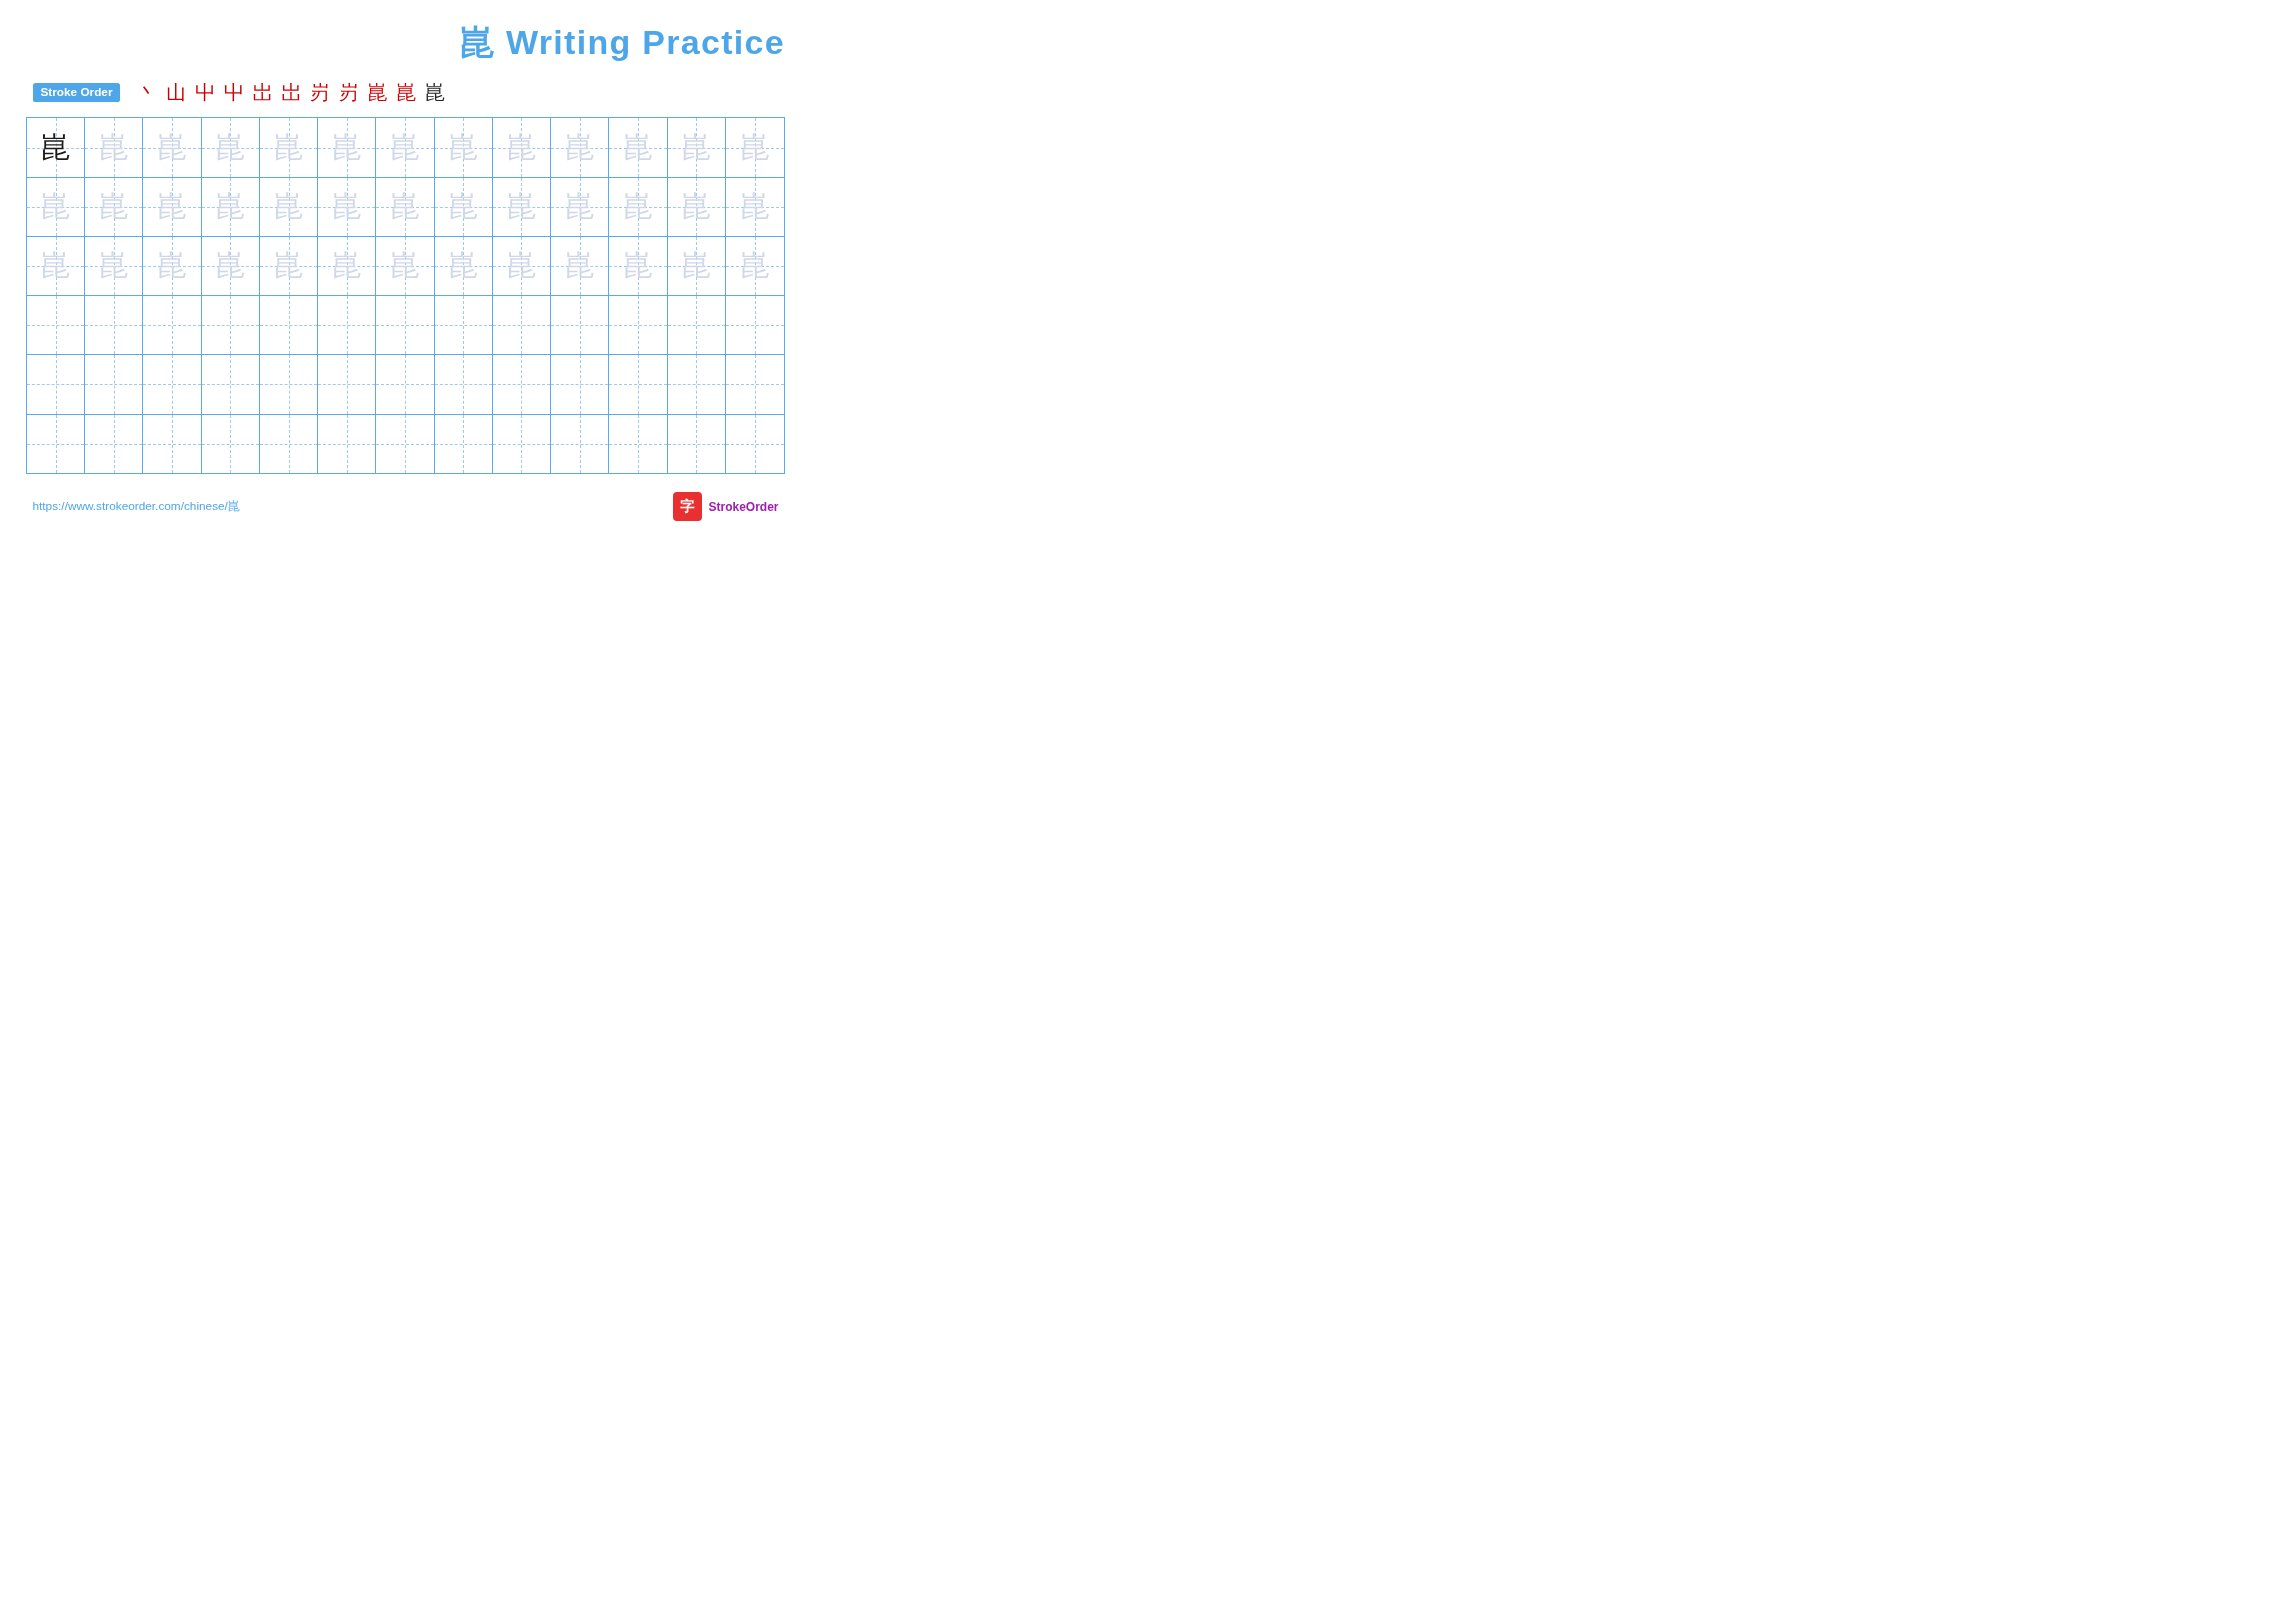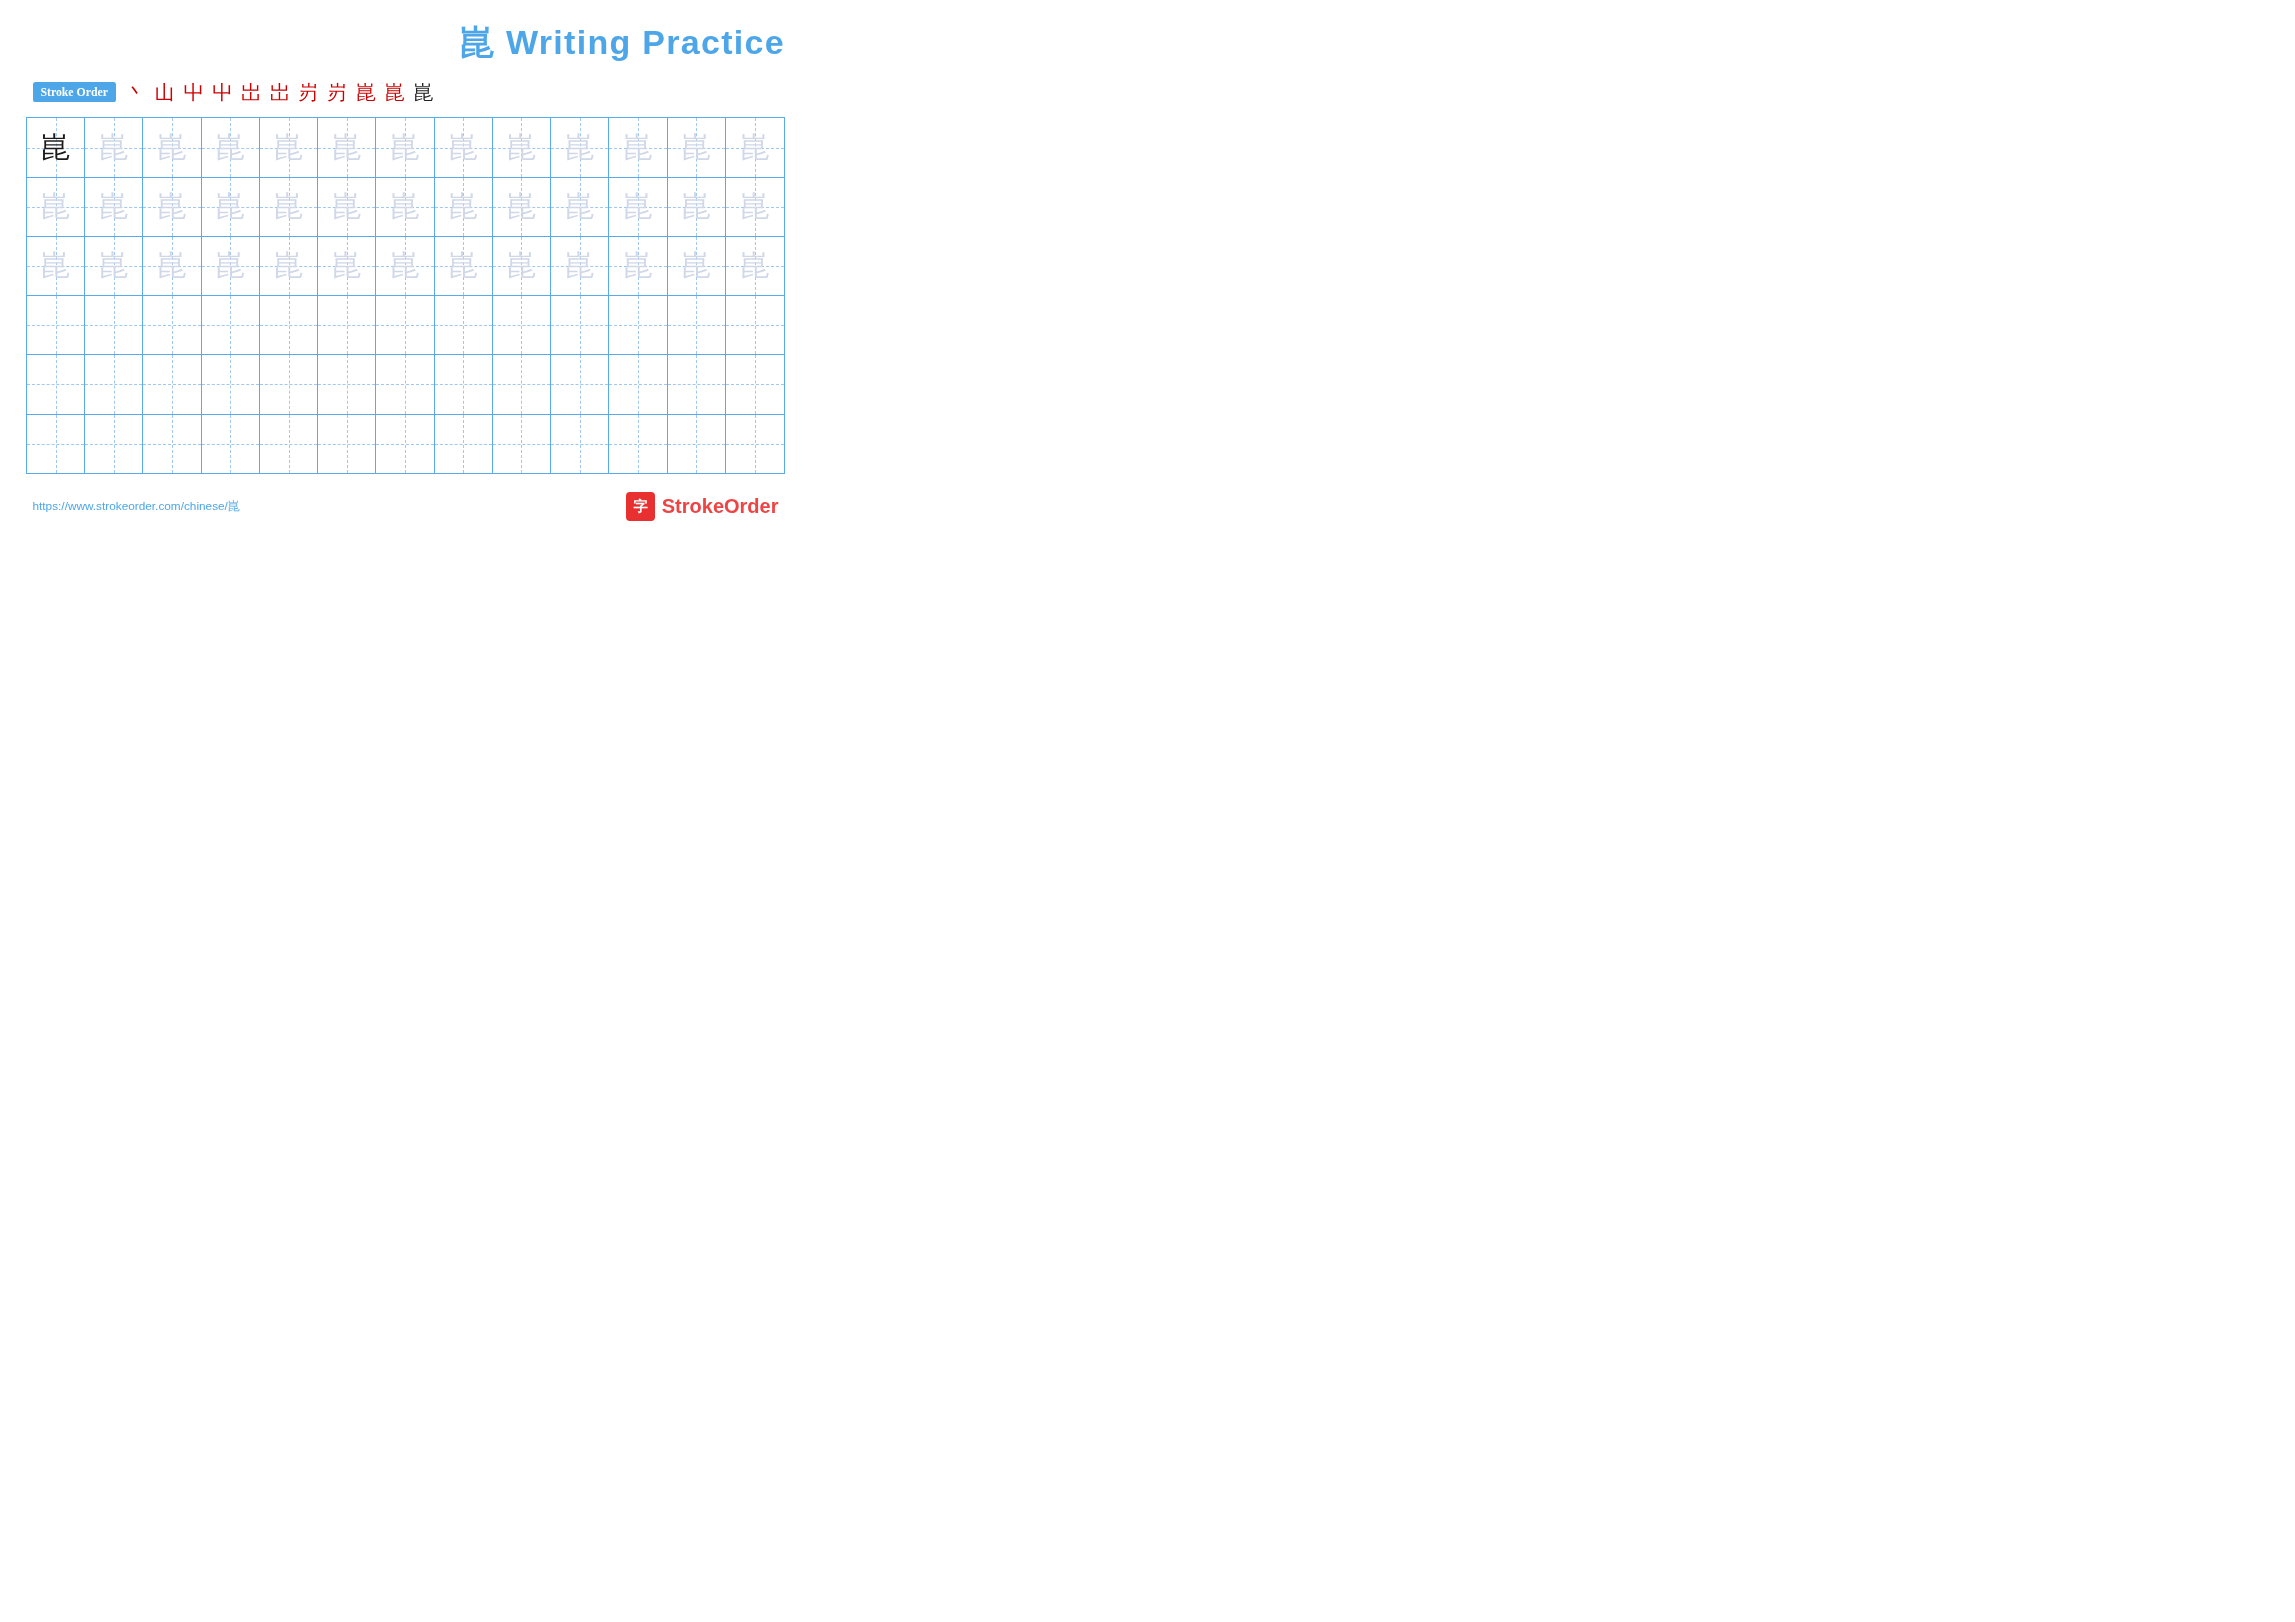--- a/index.html
+++ b/index.html
@@ -20,23 +20,22 @@
       color: #4da6e8;
       margin-bottom: 13px;
       letter-spacing: 1.3px;
     }
 
     
     .stroke-order-row {
       display: flex;
       align-items: center;
       margin-bottom: 11.8px;
-      gap: 10px;
+      gap: 17px;
       padding-left: 6.5px;
-      font-family: Liberation Serif, serif;
     }
     .stroke-order-badge {
       background-color: #4da6e8;
       color: white;
       font-size: 11.8px;
       font-weight: bold;
       padding: 2.6px 7.9px;
       border-radius: 2.6px;
       white-space: nowrap;
     }
@@ -129,23 +128,23 @@
       background: #e83030;
       border-radius: 3.9px;
       display: flex;
       align-items: center;
       justify-content: center;
       color: white;
       font-size: 14.4px;
       font-weight: bold;
     }
     .footer-logo-text {
-      font-size: 20px;
+      font-size: 12px;
       font-weight: bold;
-      color: #ef4444;
+      color: #a21caf;
     }
   </style>
 </head>
 <body>
 
 <h1 class="title">崑 Writing Practice</h1>
 
 <div class="stroke-order-row">
   <span class="stroke-order-badge">Stroke Order</span>
   <div class="stroke-chars" id="stroke-chars-container">

